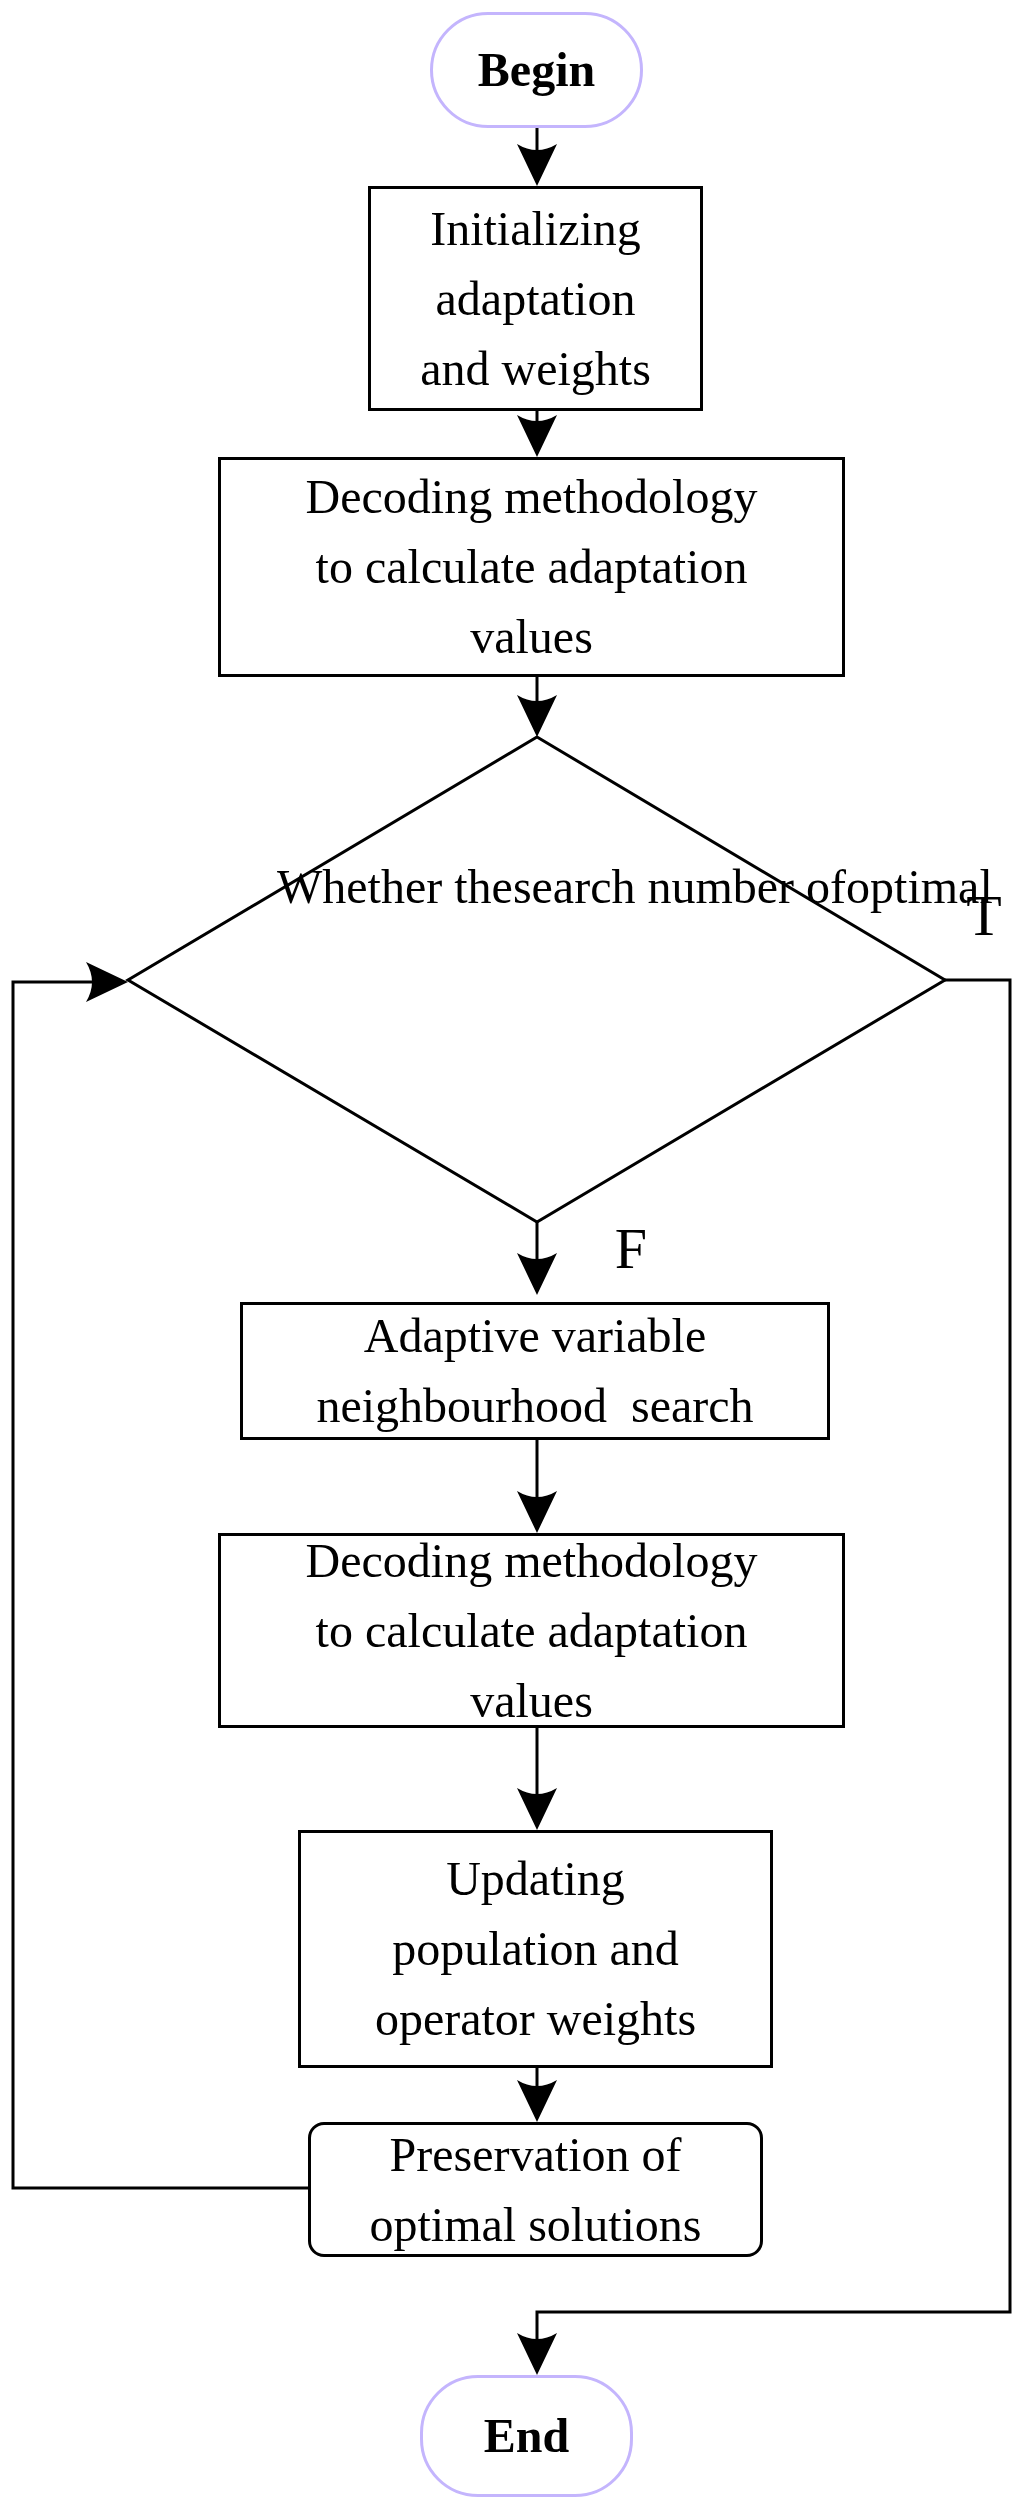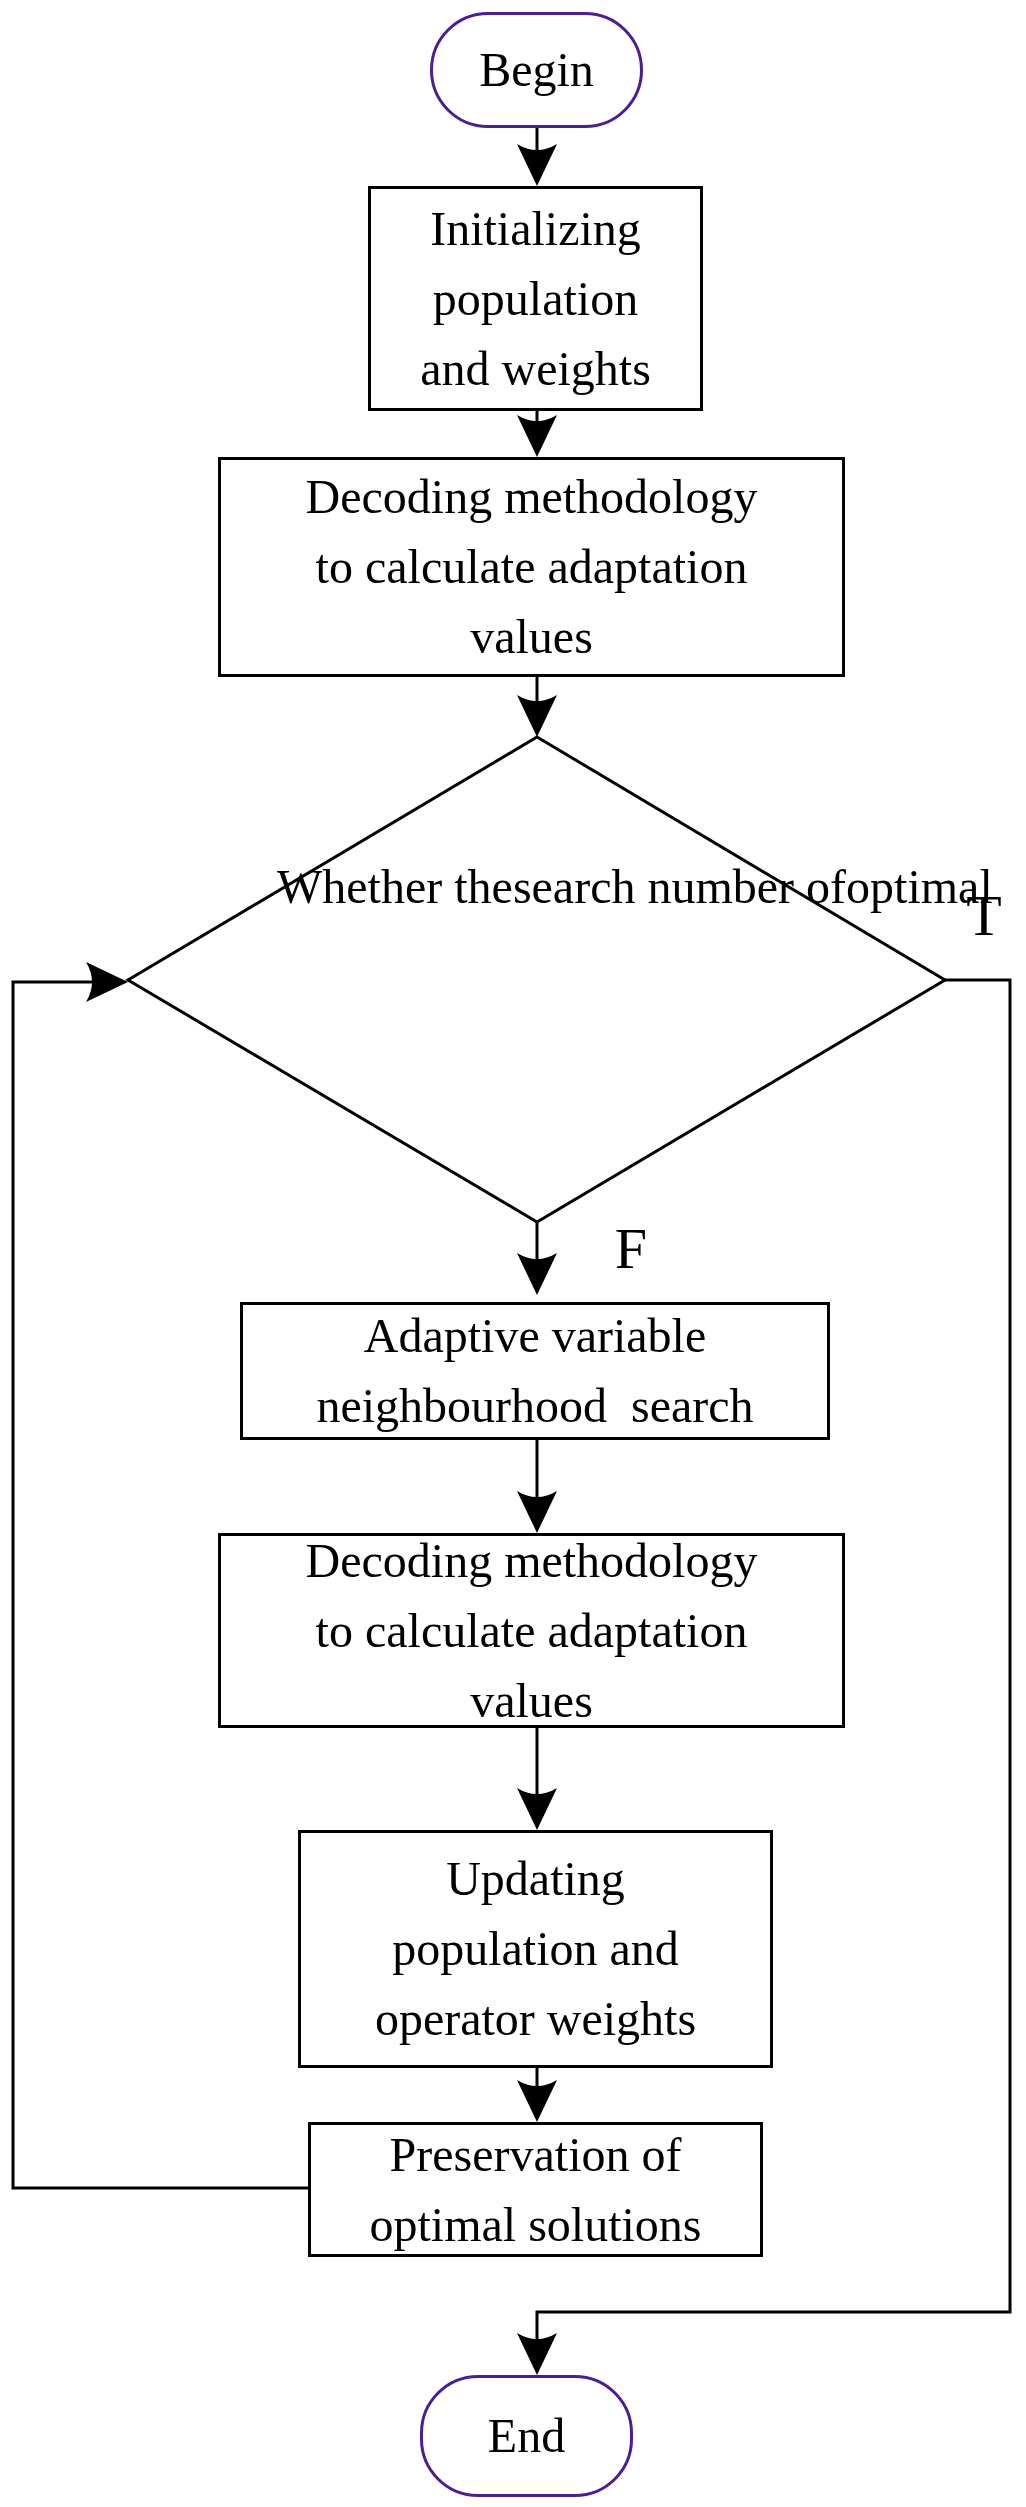--- a/index.html
+++ b/index.html
@@ -32,22 +32,23 @@
     justify-content: center;
     text-align: center;
     font-size: 48px;
     line-height: 70px;
     background: #ffffff;
   }
   .process {
     border: 3px solid #000000;
   }
   .terminator {
-    border: 3px solid #4c1d95;
+    border: 3px solid #c4b5fd;
     border-radius: 58px;
+    font-weight: bold;
   }
   .decision-text {
     position: absolute;
     box-sizing: border-box;
     display: flex;
     flex-direction: row;
     align-items: center;
     text-align: center;
     font-size: 48px;
     line-height: 70px;
@@ -120,21 +121,21 @@
       <path d="M 537 2375 L 517 2333 Q 537 2345 557 2333 Z" fill="#000000"></path>
     </g>
   </svg>
 
   <div class="node terminator" style="left:430px; top:12px; width:213px; height:116px;">
     <span class="line">Begin</span>
   </div>
 
   <div class="node process" style="left:368px; top:186px; width:335px; height:225px;">
     <span class="line">Initializing</span>
-    <span class="line">population</span>
+    <span class="line">adaptation</span>
     <span class="line">and weights</span>
   </div>
 
   <div class="node process" style="left:218px; top:457px; width:627px; height:220px;">
     <span class="line">Decoding methodology</span>
     <span class="line">to calculate adaptation</span>
     <span class="line">values</span>
   </div>
 
   <div class="decision-text" style="left:277px; top:852px; width:520px;">
@@ -161,21 +162,21 @@
     <span class="line">to calculate adaptation</span>
     <span class="line">values</span>
   </div>
 
   <div class="node process" style="left:298px; top:1830px; width:475px; height:238px;">
     <span class="line">Updating</span>
     <span class="line">population and</span>
     <span class="line">operator weights</span>
   </div>
 
-  <div class="node process" style="left:308px; top:2122px; width:455px; height:135px;">
+  <div class="node process" style="left:308px; top:2122px; width:455px; height:135px;border-radius:16px;">
     <span class="line">Preservation of</span>
     <span class="line">optimal solutions</span>
   </div>
 
   <div class="node terminator" style="left:420px; top:2375px; width:213px; height:122px;">
     <span class="line">End</span>
   </div>
 
 </div>
 

